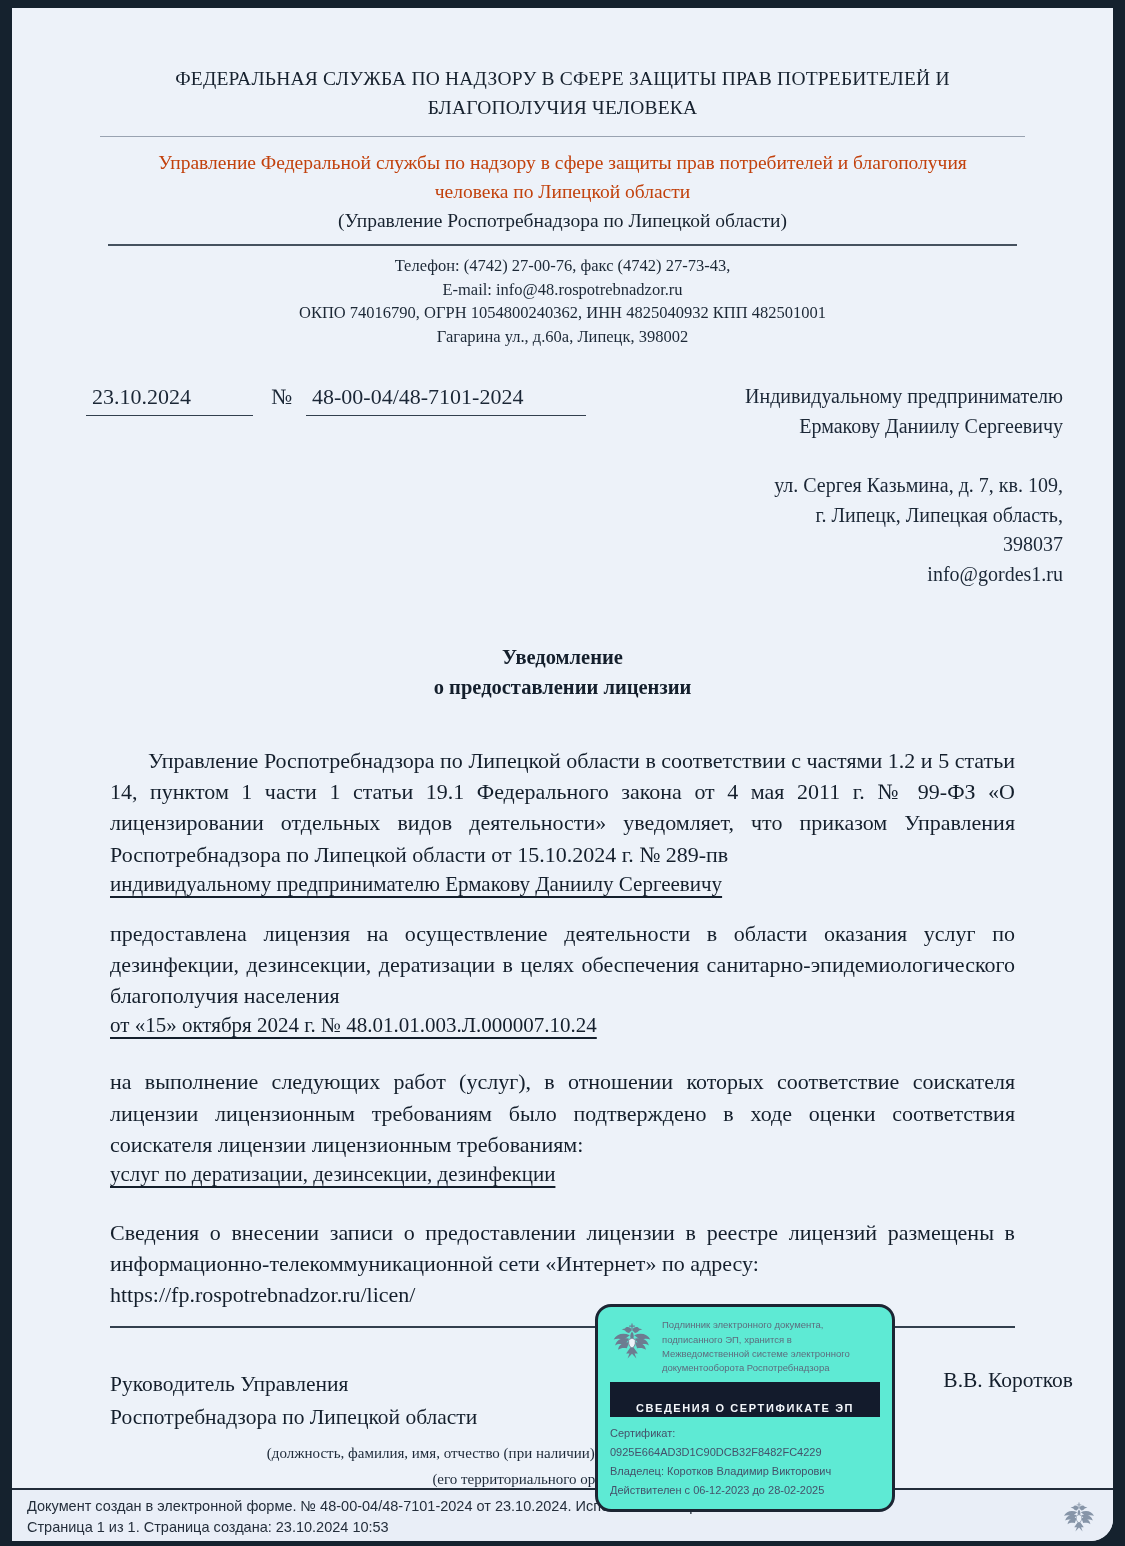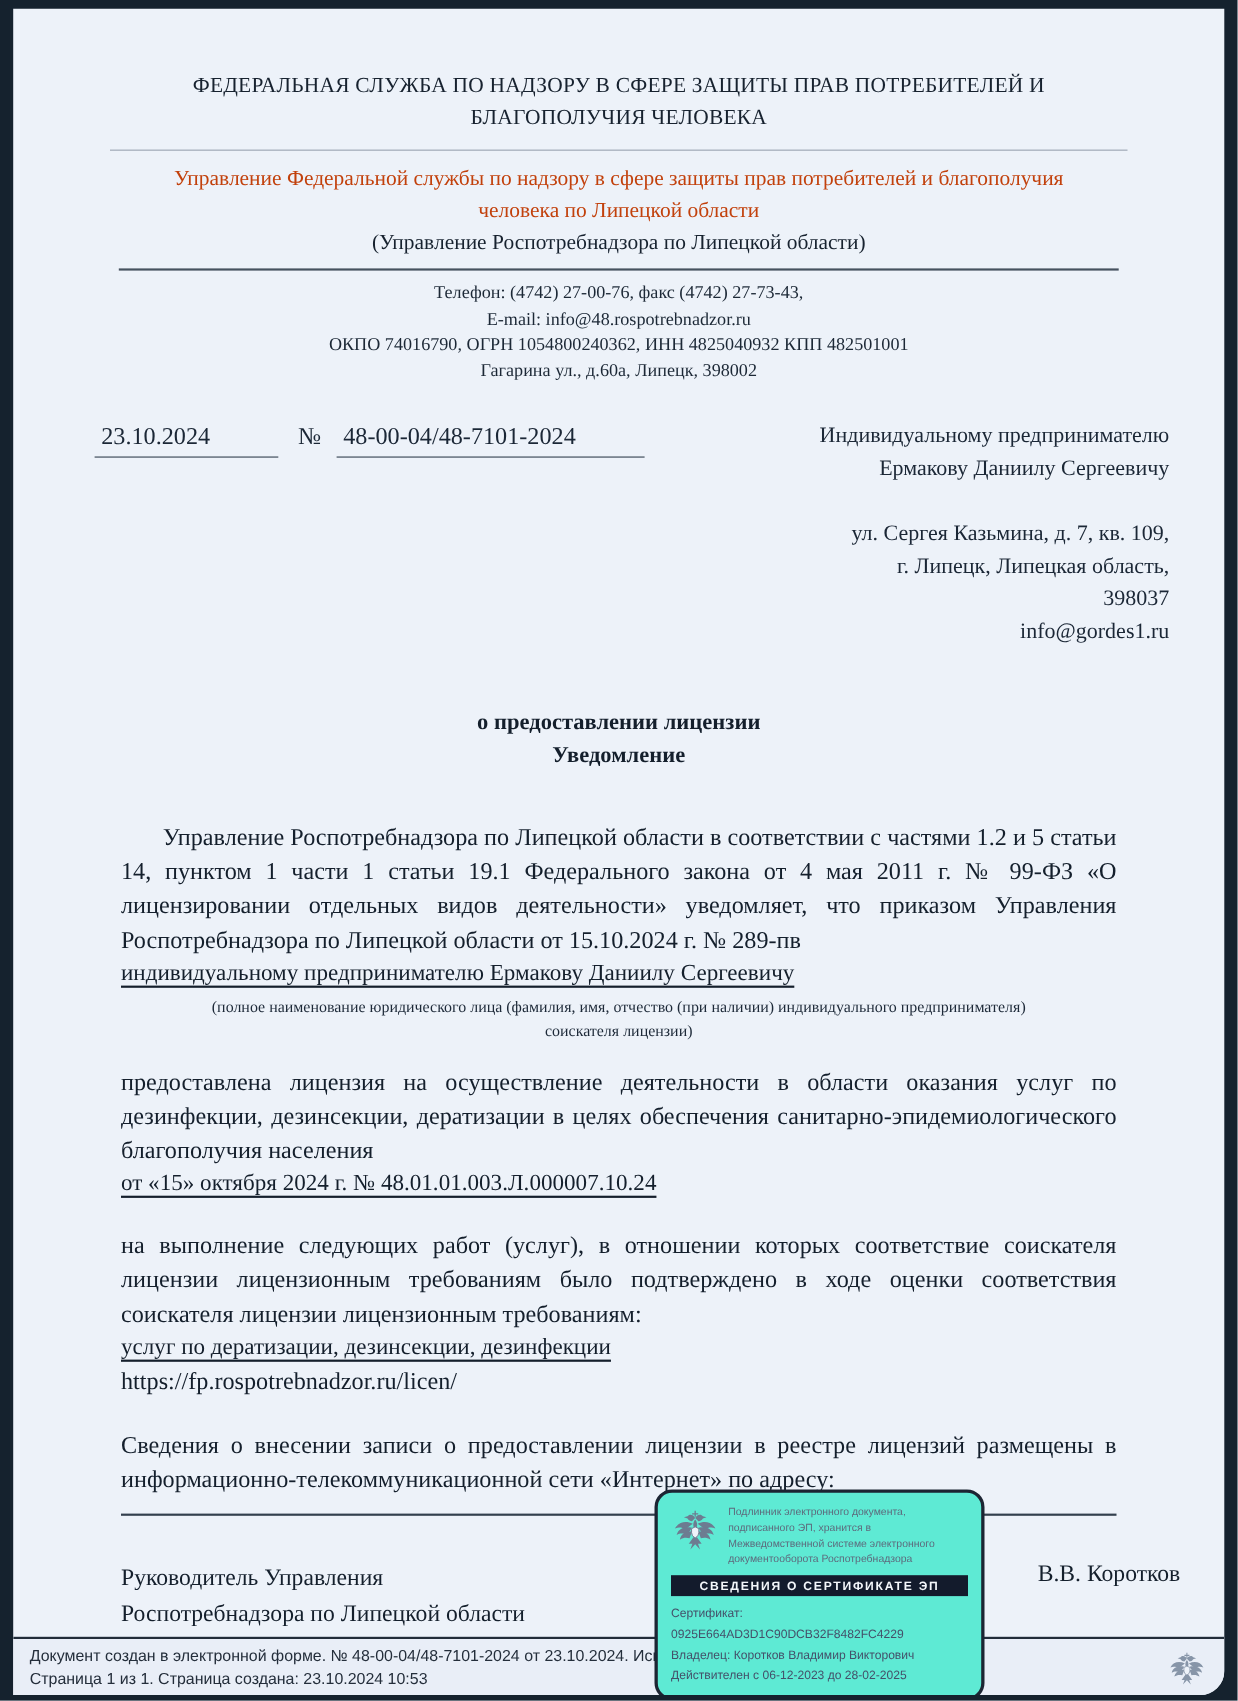--- a/index.html
+++ b/index.html
@@ -64,21 +64,21 @@
   .stamp{
     position:absolute;left:583px;top:-22px;width:300px;box-sizing:border-box;
     background:#5eead4;border:3px solid #1c2533;border-radius:16px;
     padding:9px 12px 10px;font-family:"Liberation Sans", sans-serif;z-index:3;
   }
   .stamp-top{display:flex;gap:8px;align-items:flex-start;}
   .stamp-emblem{flex:0 0 44px;color:#6d7c91;}
   .stamp-note{font-size:9.5px;line-height:1.5;color:#5d6b7d;padding-top:2px;}
   .stamp-bar{
     margin-top:7px;background:#131b2c;color:#f4f7fb;text-align:center;
-    font-size:11px;font-weight:bold;letter-spacing:1.6px;padding:4px 0 3px;
+    font-size:11px;font-weight:bold;letter-spacing:1.6px;padding:20px 0 3px;
   }
   .stamp-lines{margin-top:7px;font-size:11px;line-height:1.7;color:#44516a;}
   
   .footer{
     position:absolute;left:0;right:0;bottom:0;height:51px;
     border-top:2.5px solid #222d3a;background:#e9eef7;
     font-family:"Liberation Sans", sans-serif;
   }
   .footer-text{position:absolute;left:15px;top:6px;font-size:14.5px;line-height:1.45;color:#242e3b;}
   .footer-eagle{position:absolute;right:16px;top:7px;color:#8795a8;}
@@ -129,37 +129,36 @@
       <div>Ермакову Даниилу Сергеевичу</div>
       <div class="gap"></div>
       <div>ул. Сергея Казьмина, д. 7, кв. 109,</div>
       <div>г. Липецк, Липецкая область,</div>
       <div>398037</div>
       <div>info@gordes1.ru</div>
     </div>
   </div>
 
   <div class="doc-title">
+    <div>Уведомление</div>
     <div>о предоставлении лицензии</div>
-    <div>Уведомление</div>
   </div>
 
   <div class="body-text">
     <div class="para p-first">Управление Роспотребнадзора по Липецкой области в соответствии с частями 1.2 и 5 статьи 14, пунктом 1 части 1 статьи 19.1 Федерального закона от 4 мая 2011 г. № 99-ФЗ «О лицензировании отдельных видов деятельности» уведомляет, что приказом Управления Роспотребнадзора по Липецкой области от 15.10.2024 г. № 289-пв</div>
     <div class="underline-line">индивидуальному предпринимателю Ермакову Даниилу Сергеевичу</div>
-    <div class="small-caption">(полное наименование юридического лица (фамилия, имя, отчество (при наличии) индивидуального предпринимателя) соискателя лицензии)</div>
 
     <div class="para mt18">предоставлена лицензия на осуществление деятельности в области оказания услуг по дезинфекции, дезинсекции, дератизации в целях обеспечения санитарно-эпидемиологического благополучия населения</div>
     <div class="underline-line">от «15» октября 2024 г. № 48.01.01.003.Л.000007.10.24</div>
 
     <div class="para mt24">на выполнение следующих работ (услуг), в отношении которых соответствие соискателя лицензии лицензионным требованиям было подтверждено в ходе оценки соответствия соискателя лицензии лицензионным требованиям:</div>
     <div class="underline-line">услуг по дератизации, дезинсекции, дезинфекции</div>
 
+    <div class="para mt26">Сведения о внесении записи о предоставлении лицензии в реестре лицензий размещены в информационно-телекоммуникационной сети «Интернет» по адресу:</div>
     <div class="para" style="text-align:left;">https://fp.rospotrebnadzor.ru/licen/</div>
-    <div class="para mt26">Сведения о внесении записи о предоставлении лицензии в реестре лицензий размещены в информационно-телекоммуникационной сети «Интернет» по адресу:</div>
   </div>
 
   <div class="sig-area">
     <hr class="sig-divider">
 
     <div class="stamp">
       <div class="stamp-top">
         <svg class="stamp-emblem" width="44" height="50" viewBox="0 0 60 52">
             <use href="#eagle"></use>
           </svg>

